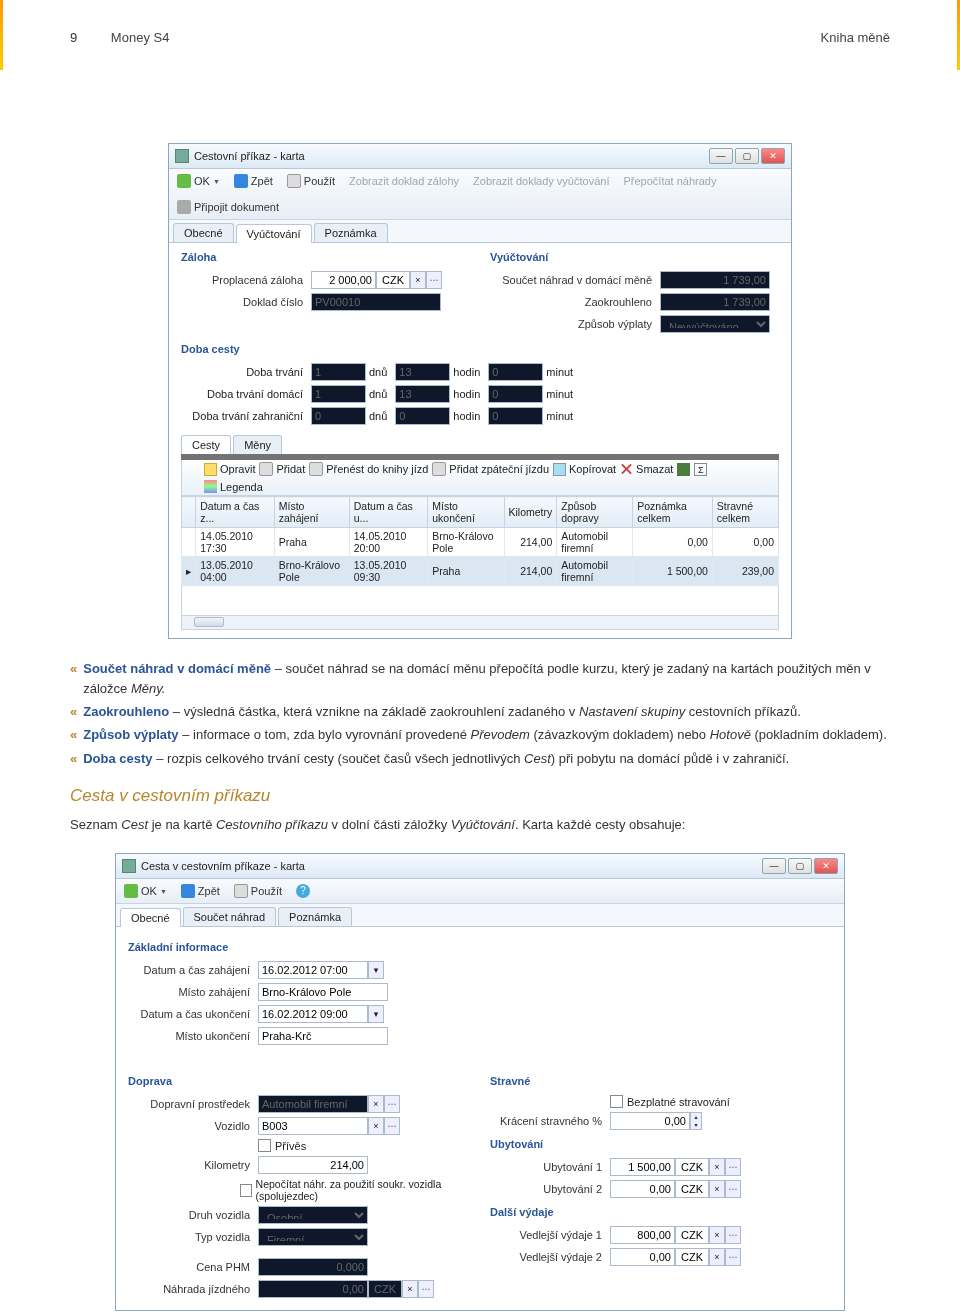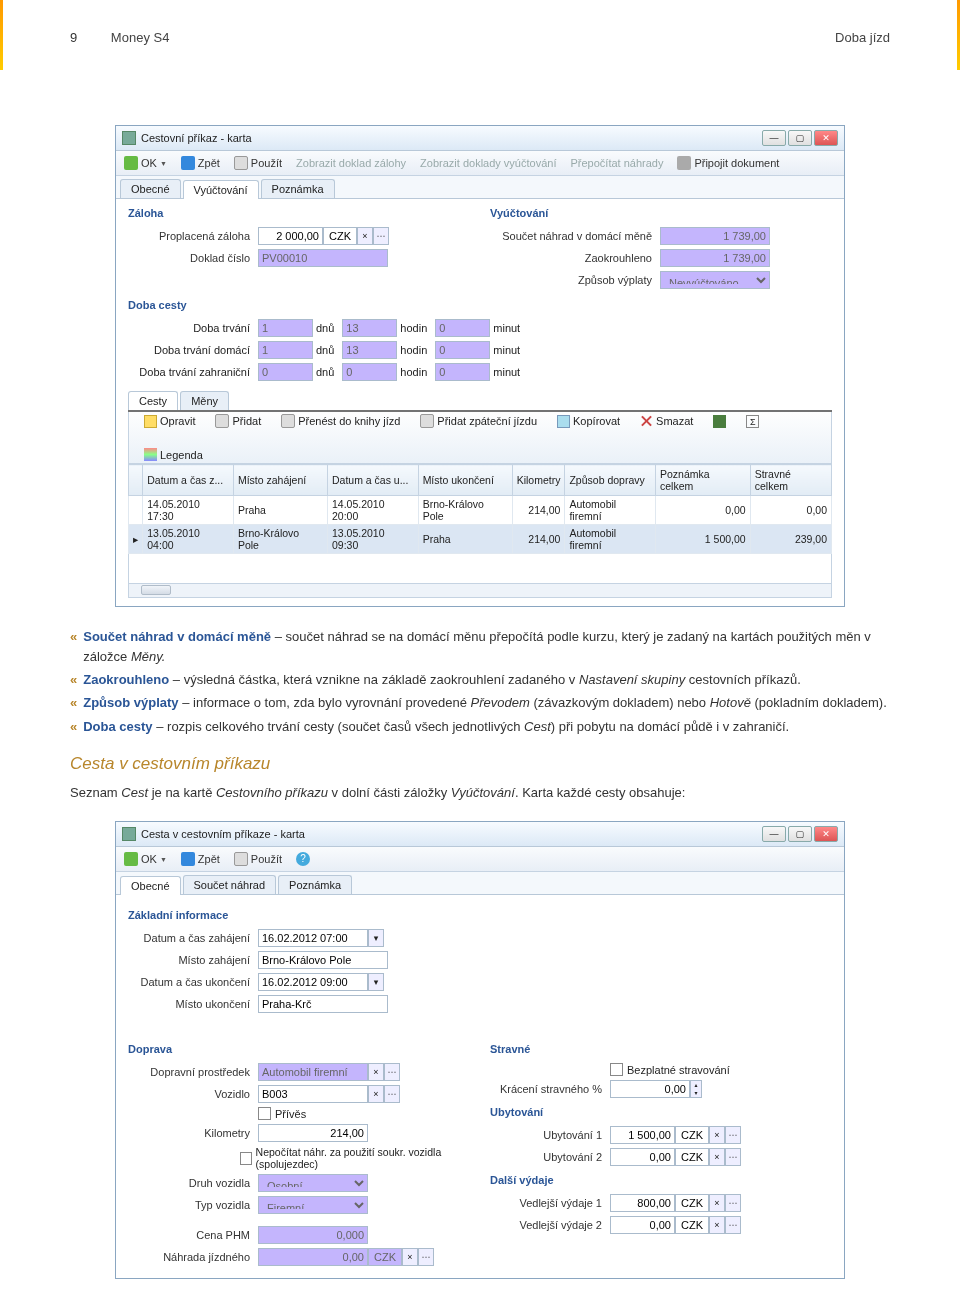--- a/index.html
+++ b/index.html
@@ -9,21 +9,21 @@
   .page-num { margin-right: 30px; }
   .page-title-left { color: #444; }
   .page-title-right { color: #444; }
   
   .side-stripe-left { position: absolute; left: 0; top: 0; width: 3px; height: 70px; background: linear-gradient(#f90, #fc0); }
   .side-stripe-right { position: absolute; right: 0; top: 0; width: 3px; height: 70px; background: linear-gradient(#f90, #fc0); }
   
   .content { padding: 0 70px 20px 70px; }
   
   
-  .win { border: 1px solid #8aa6c1; background: #f4f8fc; margin: 70px auto 20px auto; width: 730px; font-size: 11px; color: #222; }
+  .win { border: 1px solid #8aa6c1; background: #f4f8fc; margin: 88px auto 20px auto; width: 624px; font-size: 11px; color: #222; }
   .win-titlebar { background: linear-gradient(#f7fbff, #dce9f6); border-bottom: 1px solid #b8c8d8; padding: 4px 6px; display: flex; align-items: center; justify-content: space-between; }
   .win-title { display: flex; align-items: center; gap: 5px; }
   .win-icon-small { width: 14px; height: 14px; background: #7a9; border: 1px solid #586; display: inline-block; }
   .win-controls { display: flex; gap: 2px; }
   .win-btn { width: 24px; height: 16px; border: 1px solid #8aa; background: linear-gradient(#f8f8f8,#e0e0e0); border-radius: 2px; font-size: 9px; text-align: center; line-height: 14px; }
   .win-btn.close { background: linear-gradient(#f88,#d55); color: #fff; }
   
   .win-toolbar { background: linear-gradient(#f9fbfd,#e8eef6); border-bottom: 1px solid #c5d3e2; padding: 3px 5px; display: flex; align-items: center; gap: 8px; flex-wrap: wrap; }
   .tb-item { display: flex; align-items: center; gap: 3px; cursor: pointer; padding: 2px 3px; color: #333; white-space: nowrap; }
   .tb-item.disabled { color: #9aa; }
@@ -41,37 +41,37 @@
   .win-body { background: #fff; padding: 8px 12px; }
   
   .fieldset { border: none; margin-bottom: 10px; }
   .fieldset-title { color: #2a5596; font-weight: bold; font-size: 11px; margin-bottom: 8px; }
   .row2col { display: flex; gap: 20px; }
   .col { flex: 1; }
   
   .form-row { display: flex; align-items: center; margin-bottom: 4px; font-size: 11px; }
   .form-row label { text-align: right; width: 130px; padding-right: 8px; color: #333; }
   .inp { border: 1px solid #abc; background: #fff; padding: 7px 3px; font-size: 11px; height: 18px; }
-  .inp.ro { background: #c4b5fd; color: #666; }
+  .inp.ro { background: #0f172a; color: #666; }
   .inp.w50 { width: 55px; }
   .inp.w60 { width: 65px; }
   .inp.w80 { width: 80px; }
   .inp.w110 { width: 110px; }
   .inp.w130 { width: 130px; }
   .btn-x { width: 16px; height: 18px; border: 1px solid #abc; background: #eef; font-size: 9px; text-align: center; line-height: 16px; cursor: pointer; }
   .unit { margin: 0 8px 0 3px; font-size: 11px; }
   
   .row-dur { display: flex; align-items: center; margin-bottom: 4px; }
   .row-dur label.main { width: 130px; text-align: right; padding-right: 8px; }
   
-  .sub-tabs { display: flex; border-bottom: 2px solid #737373; margin-top: 6px; }
+  .sub-tabs { display: flex; border-bottom: 6px solid #737373; margin-top: 6px; }
   .sub-tab { padding: 3px 10px; border: 1px solid #b8c8d8; border-bottom: none; background: #e8eff7; margin-right: 2px; border-radius: 3px 3px 0 0; font-size: 11px; }
   .sub-tab.active { background: #fff; }
   
-  .grid-toolbar { background: linear-gradient(#fefefe,#eaf1f8); border: 1px solid #c5d3e2; border-top: none; padding: 2px 15px; display: flex; gap: 20px; align-items: center; flex-wrap: wrap; }
+  .grid-toolbar { background: linear-gradient(#fefefe,#eaf1f8); border: 1px solid #c5d3e2; border-top: none; padding: 2px 22px; display: flex; gap: 4px; align-items: center; flex-wrap: wrap; }
   .gt-item { display: flex; align-items: center; gap: 3px; font-size: 11px; cursor: pointer; }
   .ico-edit { width: 13px; height: 13px; background: #fd6; border: 1px solid #ca3; display: inline-block; }
   .ico-copy { width: 13px; height: 13px; background: #ade; border: 1px solid #79b; display: inline-block; }
   .ico-del { width: 13px; height: 13px; display: inline-block; position: relative; }
   .ico-del:before, .ico-del:after { content: ''; position: absolute; width: 13px; height: 2px; background: #c44; top: 5px; left: 0; }
   .ico-del:before { transform: rotate(45deg); }
   .ico-del:after { transform: rotate(-45deg); }
   .ico-xls { width: 13px; height: 13px; background: #4a7d3e; display: inline-block; }
   .ico-sum { width: 13px; height: 13px; border: 1px solid #888; display: inline-block; font-size: 9px; text-align: center; line-height: 12px; }
   .ico-leg { width: 13px; height: 13px; background: linear-gradient(#f88,#8f8,#88f); display: inline-block; }
@@ -108,21 +108,21 @@
 <body>
 
 <div class="side-stripe-left"></div>
 <div class="side-stripe-right"></div>
 
 <div class="page-header">
   <div>
     <span class="page-num">9</span>
     <span class="page-title-left">Money S4</span>
   </div>
-  <div class="page-title-right">Doba jízd</div>
+  <div class="page-title-right">Kniha měně</div>
 </div>
 
 <div class="content">
 
 <div class="win">
   <div class="win-titlebar">
     <div class="win-title">
       <span class="win-icon-small"></span>
       <span>Cestovní příkaz - karta</span>
     </div>

